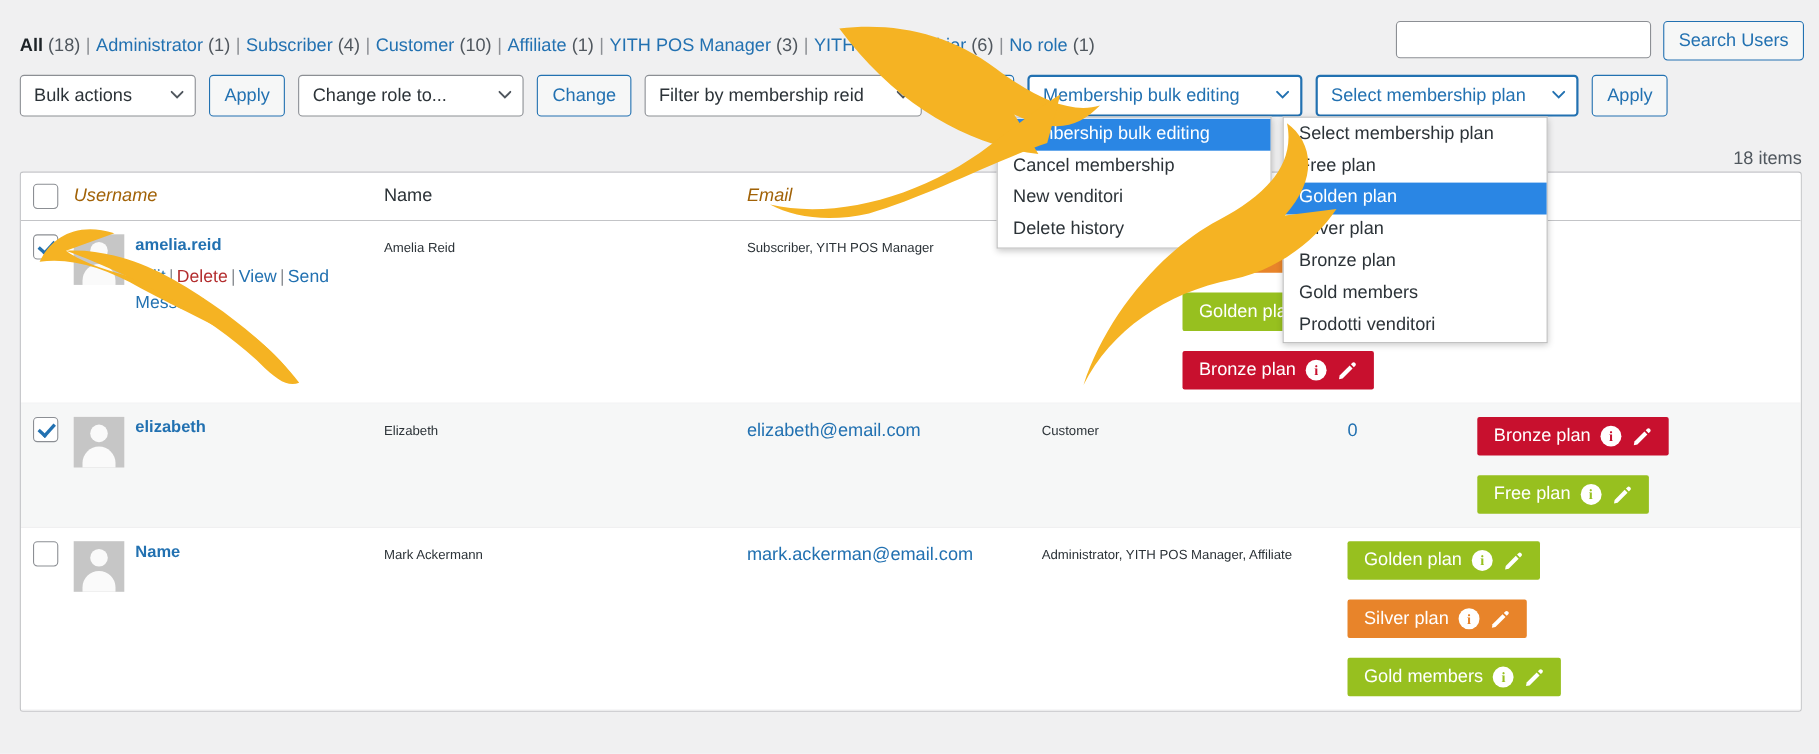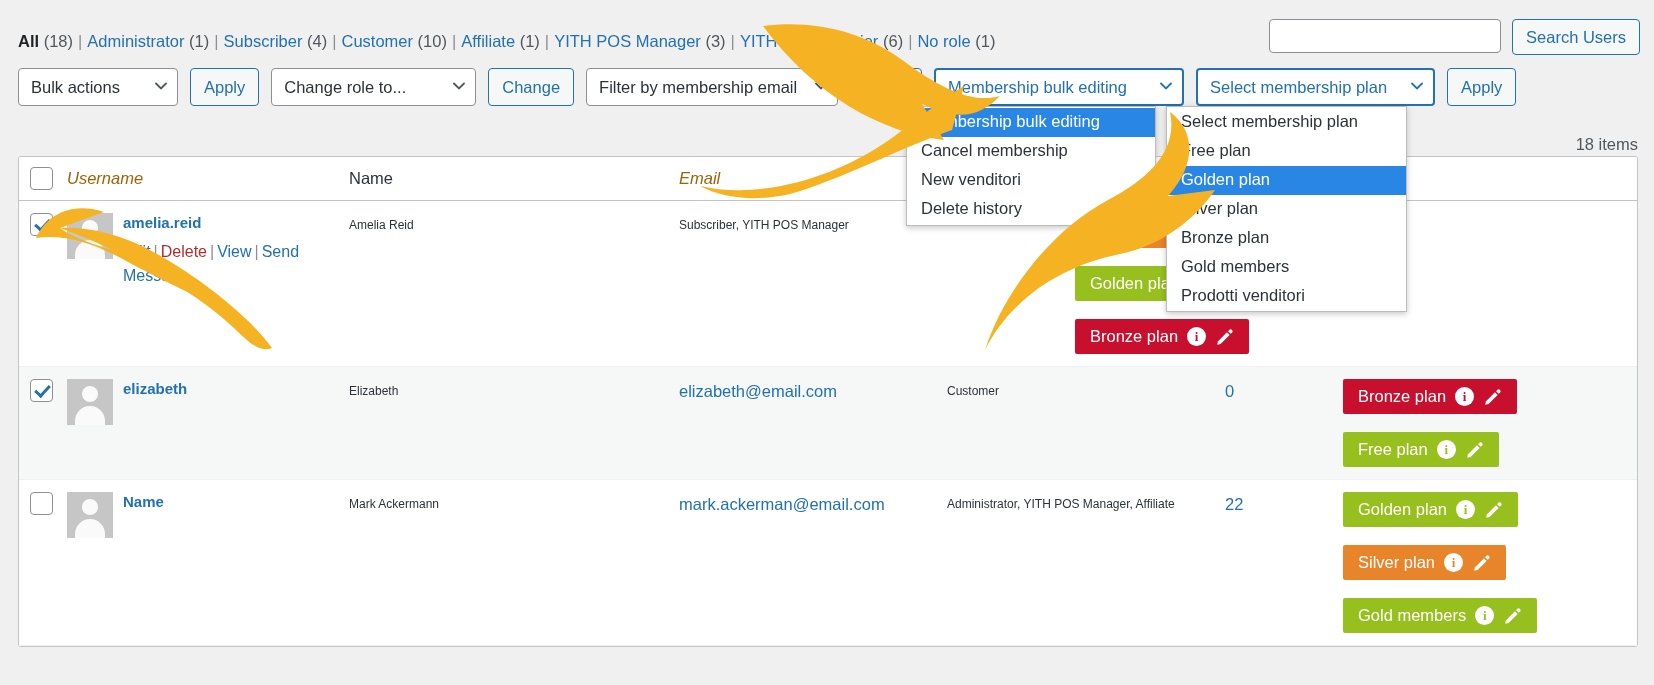--- a/index.html
+++ b/index.html
@@ -310,21 +310,21 @@
       <span class="caret">
         <svg viewBox="0 0 12 8" width="12" height="8">
             <path d="M1 1.5 L6 6.5 L11 1.5" stroke="#50575e" stroke-width="1.8" fill="none" stroke-linecap="round"></path>
           </svg>
       </span>
     </div>
 
     <button class="btn-secondary">Change</button>
 
     <div class="select" style="width:252px;">
-      <span>Filter by membership email</span>
+      <span>Filter by membership reid</span>
       <span class="caret">
         <svg viewBox="0 0 12 8" width="12" height="8">
             <path d="M1 1.5 L6 6.5 L11 1.5" stroke="#50575e" stroke-width="1.8" fill="none" stroke-linecap="round"></path>
           </svg>
       </span>
     </div>
 
     <div class="btn-hidden">Filter</div>
 
     <div class="select blue" style="width:250px;">
@@ -478,21 +478,20 @@
           <div class="c-check"><span class="chk"></span></div>
           <div class="c-user">
             <div class="userblock">
               <span class="avatar"></span>
               <div><a href="#" class="uname">Name</a></div>
             </div>
           </div>
           <div class="c-name"><span class="cell-txt">Mark Ackermann</span></div>
           <div class="c-email"><a href="#" class="cell-link">mark.ackerman@email.com</a></div>
           <div class="c-role"><span class="cell-txt">Administrator, YITH POS Manager, Affiliate</span></div>
-          <div class="c-posts"><a href="#" class="cell-link">22</a></div>
           <div class="c-plans">
             <div class="plans">
               <span class="badge" style="background: rgb(151, 192, 31);">
                 <span>Golden plan</span>
                 <span class="ico-i" style="color:#97c01f">i</span>
                 <span class="pencil">
                   <svg viewBox="0 0 20 20" width="19" height="19">
                     <path d="M3 15.2 L12.6 5.6 L15.4 8.4 L5.8 18 L2.4 18.6 Z" fill="#fff"></path>
                     <path d="M13.8 4.4 L15.2 3 C15.9 2.3 17 2.3 17.7 3 L18 3.3 C18.7 4 18.7 5.1 18 5.8 L16.6 7.2 Z" fill="#fff"></path>
                   </svg>

